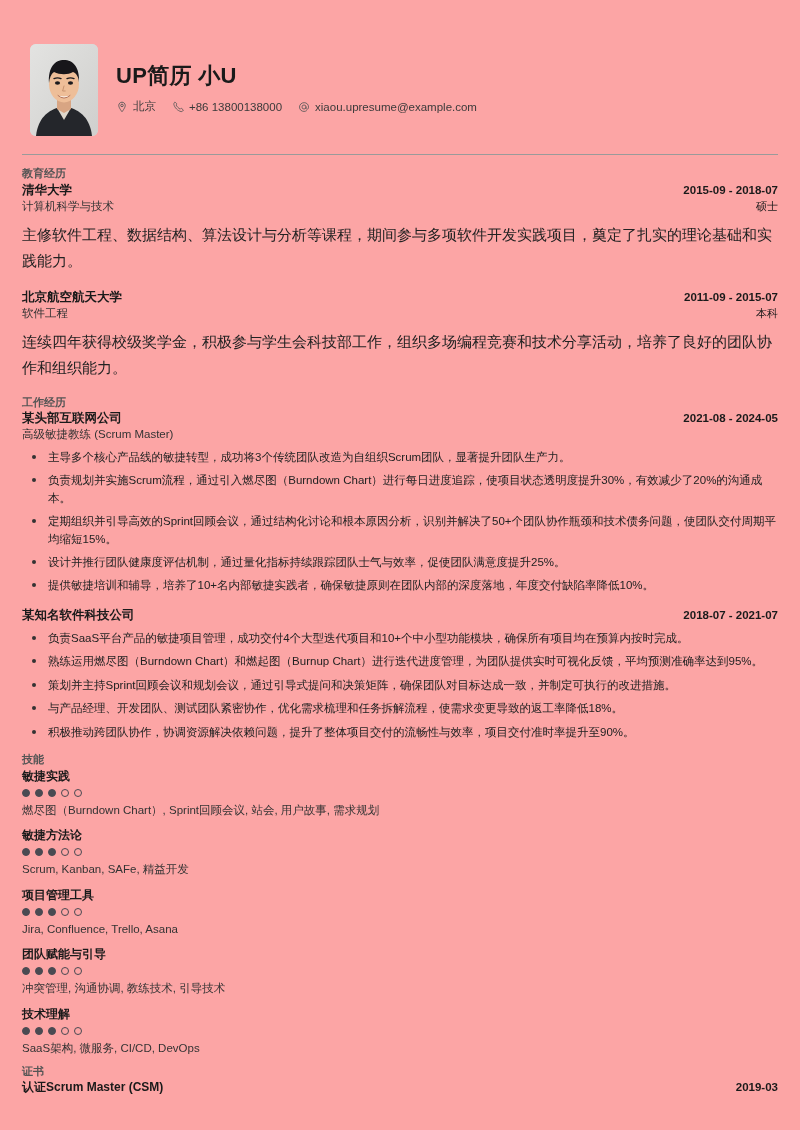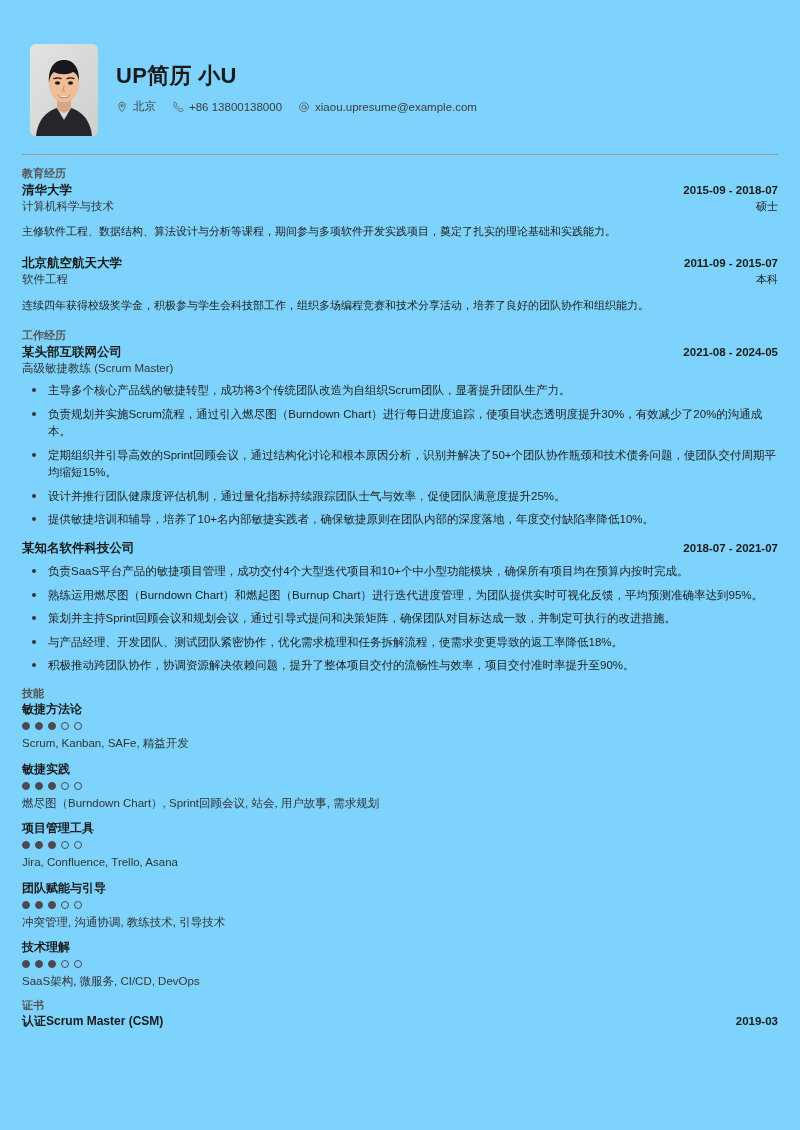--- a/index.html
+++ b/index.html
@@ -9,21 +9,21 @@
     background: #ffffff;
     font-family: "Liberation Sans", "DejaVu Sans", sans-serif;
     color: #222222;
     overflow: hidden;
   }
   .page {
     width: 800px;
     height: 1130px;
     padding: 28px 22px 0 22px;
     position: relative;
-    background: #7dd3fc;
+    background: #fca5a5;
   }
 
   
   .header {
     display: flex;
     align-items: center;
     gap: 18px;
     padding: 16px 0 14px 8px;
   }
   .avatar {
@@ -98,21 +98,21 @@
     line-height: 1.35;
   }
   .entry-meta {
     font-size: 11px;
     color: #1a1a1a;
     white-space: nowrap;
     text-align: right;
     line-height: 1.35;
   }
   .entry-desc {
-    font-size: 11px;
+    font-size: 15px;
     color: #222222;
     line-height: 1.75;
     margin: 8px 0 14px 0;
   }
 
   
   ul.bullets {
     list-style: none;
     margin: 6px 0 12px 0;
     padding: 0;
@@ -302,40 +302,40 @@
         <li>与产品经理、开发团队、测试团队紧密协作，优化需求梳理和任务拆解流程，使需求变更导致的返工率降低18%。</li>
         <li>积极推动跨团队协作，协调资源解决依赖问题，提升了整体项目交付的流畅性与效率，项目交付准时率提升至90%。</li>
       </ul>
     </div>
   </div>
 
   <div class="section">
     <div class="section-title">技能</div>
     <div id="skills-list">
         <div class="skill">
+          <div class="skill-name">敏捷实践</div>
+          <div class="dots">
+            <span class="dot filled"></span>
+            <span class="dot filled"></span>
+            <span class="dot filled"></span>
+            <span class="dot"></span>
+            <span class="dot"></span>
+          </div>
+          <div class="skill-items">燃尽图（Burndown Chart）, Sprint回顾会议, 站会, 用户故事, 需求规划</div>
+        </div>
+        <div class="skill">
           <div class="skill-name">敏捷方法论</div>
           <div class="dots">
             <span class="dot filled"></span>
             <span class="dot filled"></span>
             <span class="dot filled"></span>
             <span class="dot"></span>
             <span class="dot"></span>
           </div>
           <div class="skill-items">Scrum, Kanban, SAFe, 精益开发</div>
-        </div>
-        <div class="skill">
-          <div class="skill-name">敏捷实践</div>
-          <div class="dots">
-            <span class="dot filled"></span>
-            <span class="dot filled"></span>
-            <span class="dot filled"></span>
-            <span class="dot"></span>
-            <span class="dot"></span>
-          </div>
-          <div class="skill-items">燃尽图（Burndown Chart）, Sprint回顾会议, 站会, 用户故事, 需求规划</div>
         </div>
         <div class="skill">
           <div class="skill-name">项目管理工具</div>
           <div class="dots">
             <span class="dot filled"></span>
             <span class="dot filled"></span>
             <span class="dot filled"></span>
             <span class="dot"></span>
             <span class="dot"></span>
           </div>

